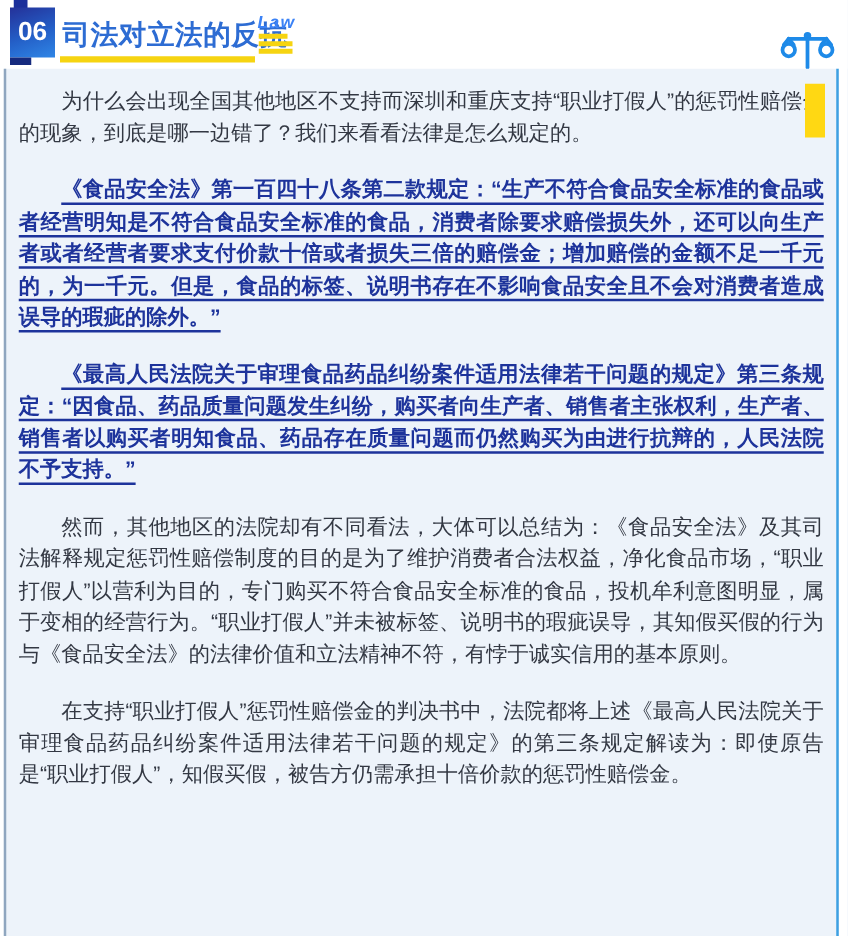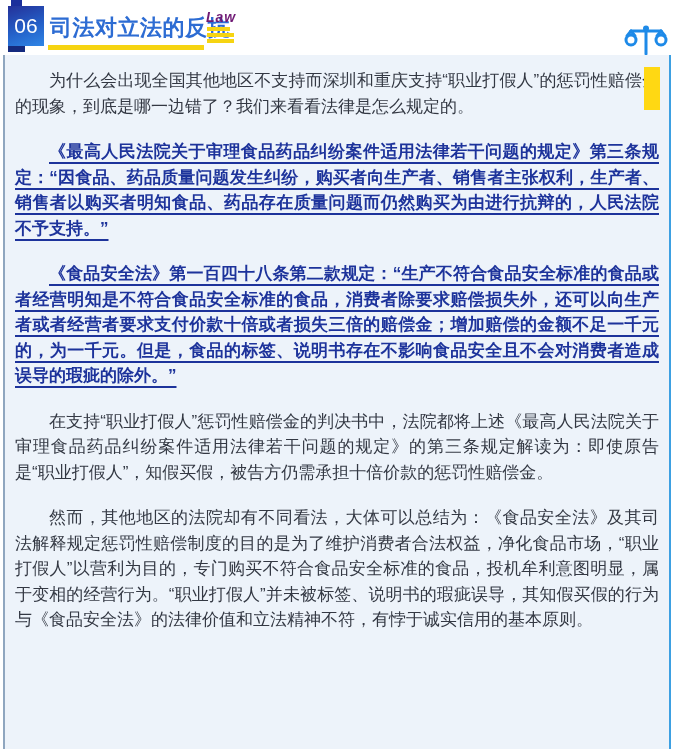--- a/index.html
+++ b/index.html
@@ -8,33 +8,33 @@
     font-family:"Liberation Sans","DejaVu Sans",sans-serif;
     overflow:hidden;
   }
   
   .header{position:absolute;left:0;top:0;width:678px;height:55px;background:#ffffff;}
   .badge{position:absolute;left:8px;top:0;}
   .badge-tab{position:absolute;left:3px;top:0;width:11px;height:9px;background:#1b2f9b;}
   .badge-box{
     position:absolute;left:0;top:6px;width:36px;height:40px;
     background:linear-gradient(160deg,#243199 0%,#2460c8 55%,#2f86e6 100%);
-    color:#ffffff;font-weight:normal;font-size:21px;
+    color:#ffffff;font-weight:bold;font-size:21px;
     display:flex;align-items:center;justify-content:center;
   }
   .badge-flap{position:absolute;left:0;top:46px;width:17px;height:6px;background:#152a7e;}
   .title-wrap{position:absolute;left:50px;top:14px;}
   .page-title{
     margin:0;font-size:22px;font-weight:bold;color:#2d6cd3;letter-spacing:0.5px;
     line-height:28px;white-space:nowrap;
   }
   .title-underline{position:absolute;left:-2px;top:31px;width:156px;height:5px;background:#f6d411;}
   .law-label{
     position:absolute;left:156px;top:-5px;font-size:14px;font-weight:bold;font-style:italic;
-    color:#701a75;letter-spacing:1px;
+    color:#3b82f6;letter-spacing:1px;
   }
   .law-bar{position:absolute;left:157px;width:27px;height:4px;background:#f6d411;}
   .law-bar.b1{top:13px;width:23px;}
   .law-bar.b2{top:19px;}
   .law-bar.b3{top:25px;}
   .scales{position:absolute;left:624px;top:23px;width:44px;height:40px;}
   
   .content{
     position:absolute;left:3px;top:55px;width:668px;height:694px;
     box-sizing:border-box;background:#edf3fa;
@@ -80,17 +80,17 @@
       <line x1="37" y1="8" x2="41" y2="13"></line>
       <circle cx="37" cy="17" r="5"></circle>
       <line x1="13" y1="36" x2="31" y2="36" stroke-width="5"></line>
     </svg>
   </span>
 </div>
 
 <div class="content">
   <div class="accent-bar"></div>
   <p class="para">为什么会出现全国其他地区不支持而深圳和重庆支持“职业打假人”的惩罚性赔偿金的现象，到底是哪一边错了？我们来看看法律是怎么规定的。</p>
+  <p class="para quote">《食品安全法》第一百四十八条第二款规定：“生产不符合食品安全标准的食品或者经营明知是不符合食品安全标准的食品，消费者除要求赔偿损失外，还可以向生产者或者经营者要求支付价款十倍或者损失三倍的赔偿金；增加赔偿的金额不足一千元的，为一千元。但是，食品的标签、说明书存在不影响食品安全且不会对消费者造成误导的瑕疵的除外。”</p>
   <p class="para quote">《最高人民法院关于审理食品药品纠纷案件适用法律若干问题的规定》第三条规定：“因食品、药品质量问题发生纠纷，购买者向生产者、销售者主张权利，生产者、销售者以购买者明知食品、药品存在质量问题而仍然购买为由进行抗辩的，人民法院不予支持。”</p>
-  <p class="para quote">《食品安全法》第一百四十八条第二款规定：“生产不符合食品安全标准的食品或者经营明知是不符合食品安全标准的食品，消费者除要求赔偿损失外，还可以向生产者或者经营者要求支付价款十倍或者损失三倍的赔偿金；增加赔偿的金额不足一千元的，为一千元。但是，食品的标签、说明书存在不影响食品安全且不会对消费者造成误导的瑕疵的除外。”</p>
+  <p class="para">然而，其他地区的法院却有不同看法，大体可以总结为：《食品安全法》及其司法解释规定惩罚性赔偿制度的目的是为了维护消费者合法权益，净化食品市场，“职业打假人”以营利为目的，专门购买不符合食品安全标准的食品，投机牟利意图明显，属于变相的经营行为。“职业打假人”并未被标签、说明书的瑕疵误导，其知假买假的行为与《食品安全法》的法律价值和立法精神不符，有悖于诚实信用的基本原则。</p>
   <p class="para">在支持“职业打假人”惩罚性赔偿金的判决书中，法院都将上述《最高人民法院关于审理食品药品纠纷案件适用法律若干问题的规定》的第三条规定解读为：即使原告是“职业打假人”，知假买假，被告方仍需承担十倍价款的惩罚性赔偿金。</p>
-  <p class="para">然而，其他地区的法院却有不同看法，大体可以总结为：《食品安全法》及其司法解释规定惩罚性赔偿制度的目的是为了维护消费者合法权益，净化食品市场，“职业打假人”以营利为目的，专门购买不符合食品安全标准的食品，投机牟利意图明显，属于变相的经营行为。“职业打假人”并未被标签、说明书的瑕疵误导，其知假买假的行为与《食品安全法》的法律价值和立法精神不符，有悖于诚实信用的基本原则。</p>
 </div>
 
 </body></html>

